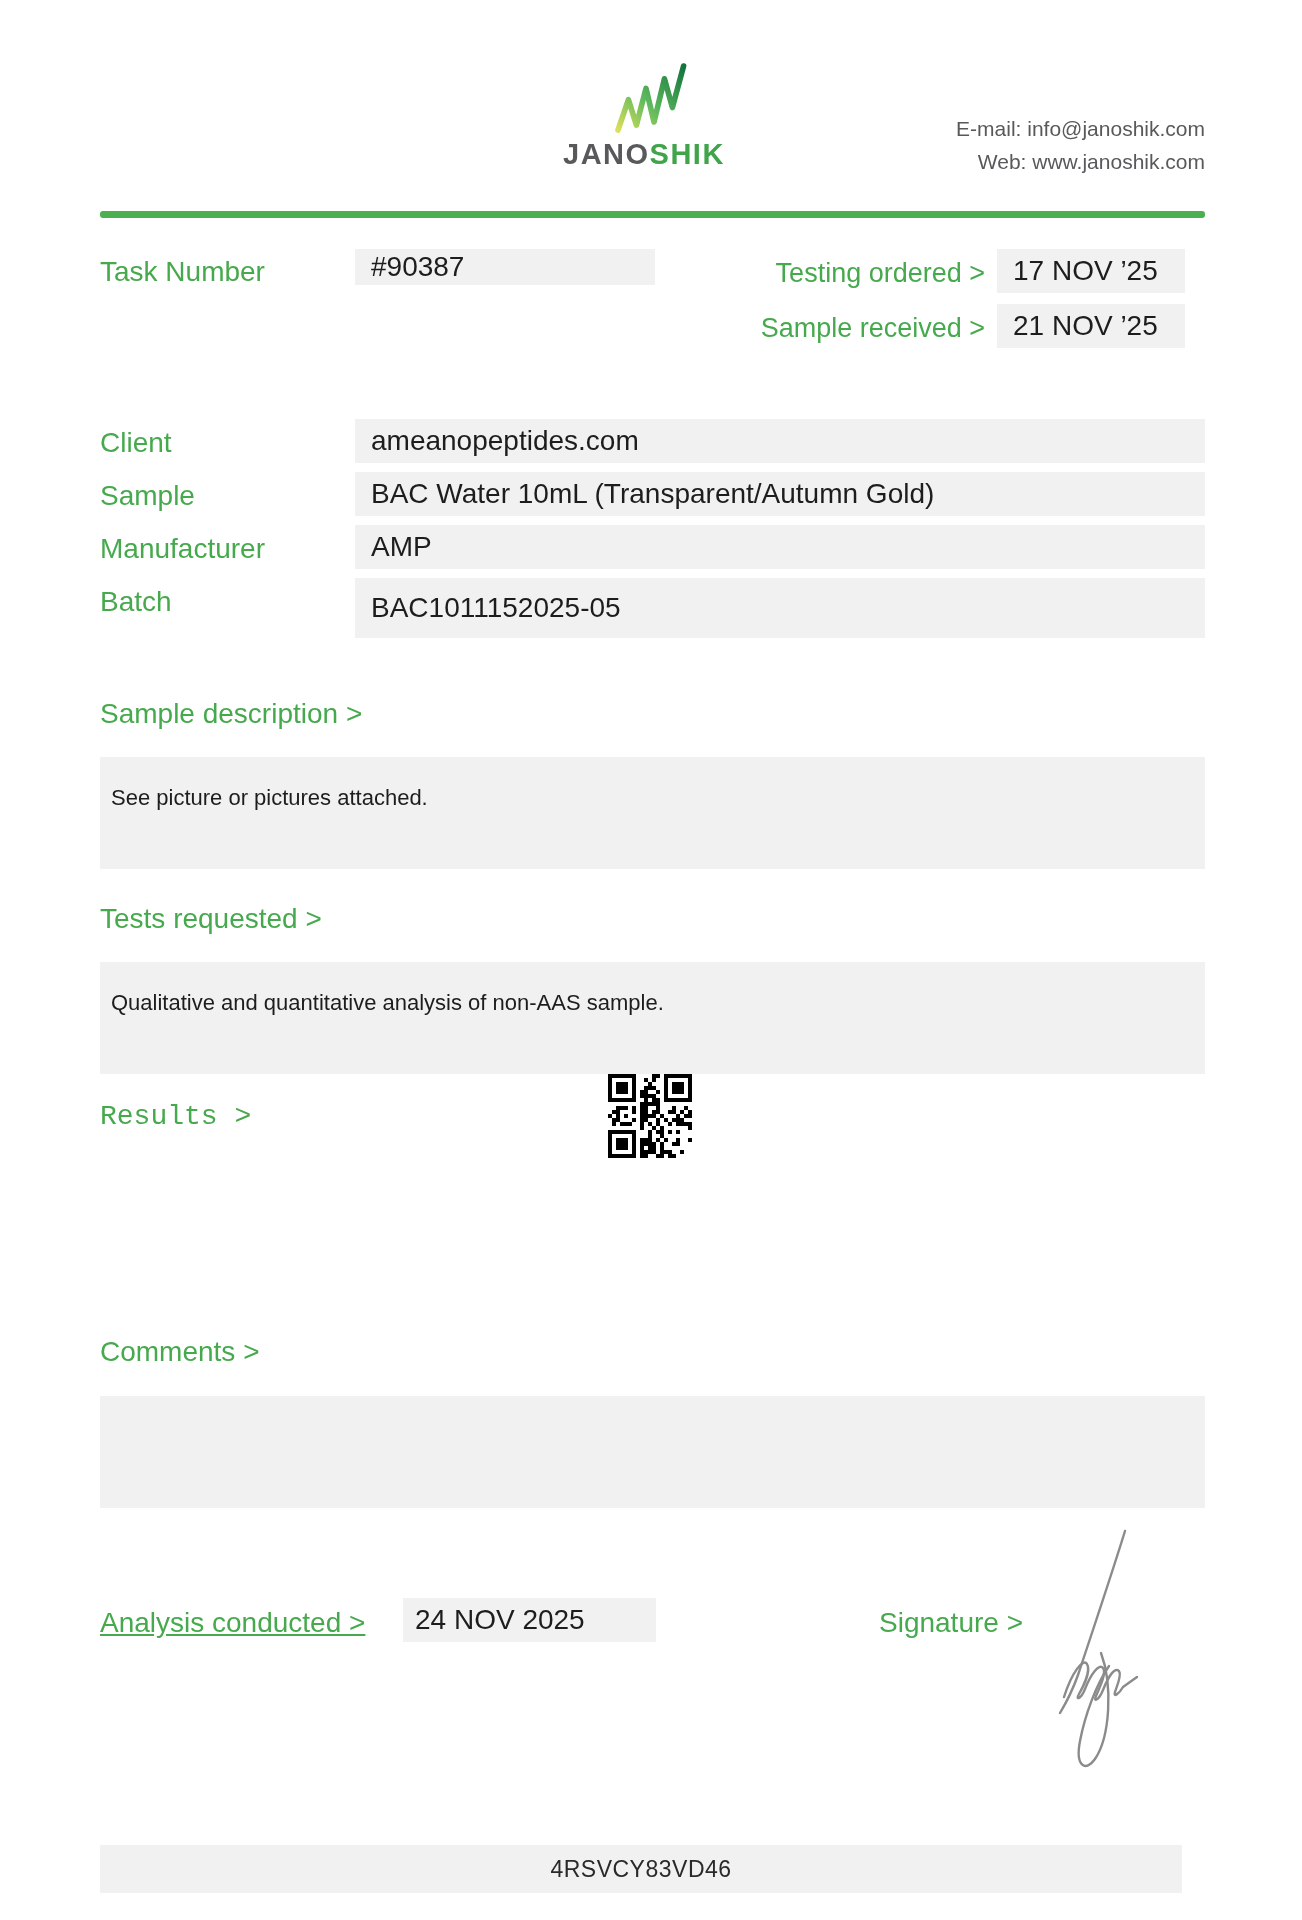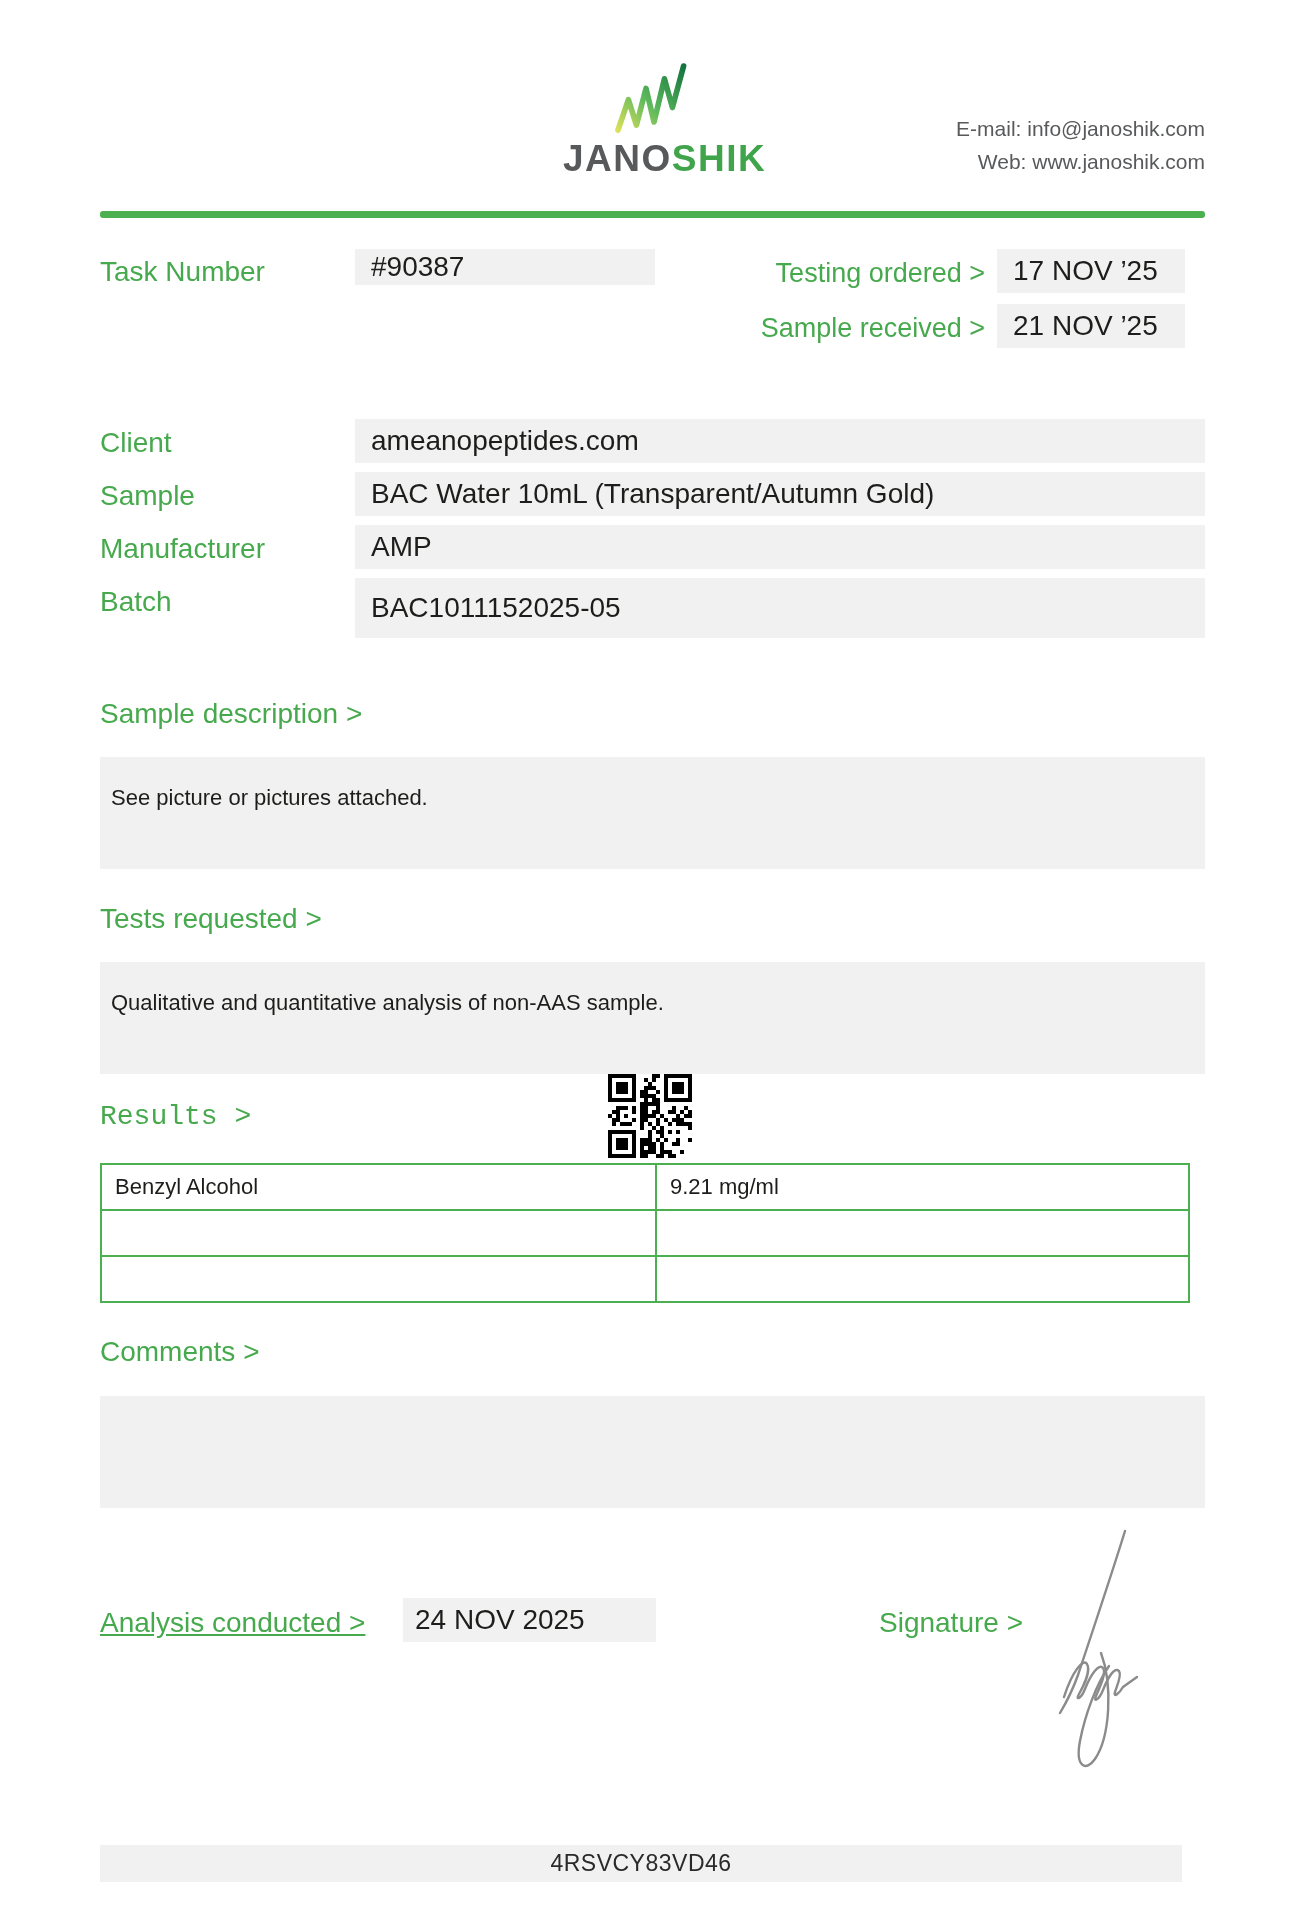--- a/index.html
+++ b/index.html
@@ -23,21 +23,21 @@
 
   .title{
     left:98px;top:86px;
     font-size:58px;font-weight:500;letter-spacing:-1px;
     color:var(--green);
     white-space:nowrap;
   }
   .logo-icon{left:610px;top:58px;}
   .logo-word{
     left:563px;top:138px;
-    font-size:37px;font-weight:bold;letter-spacing:1.5px;
+    font-size:29px;font-weight:bold;letter-spacing:1.5px;
     color:var(--gray-text);white-space:nowrap;
   }
   .logo-word .shik{color:#3fa44a;}
   .contact{
     right:97px;top:112px;
     text-align:right;font-size:21px;line-height:33px;
     color:var(--gray-text);
   }
   .rule{
     left:100px;top:211px;width:1105px;height:7px;
@@ -75,21 +75,21 @@
     background:#fff;
   }
   table.results td.c1{width:555px;}
 
   .verify{
     left:100px;top:1786px;width:1105px;
     color:var(--green);font-size:29px;letter-spacing:-0.4px;
     white-space:nowrap;
   }
   .keybox{
-    left:100px;top:1845px;width:1082px;height:37px;
+    left:100px;top:1845px;width:1082px;height:48px;
     background:var(--box-bg);
     display:flex;align-items:center;justify-content:center;
     font-size:23px;letter-spacing:0.5px;color:#2a2a2a;
   }
   svg{display:block;}
 </style>
 </head>
 <body>
 
 <div class="page">
@@ -286,36 +286,20 @@
           <rect x="36" y="80" width="4" height="4"></rect>
           <rect x="48" y="80" width="4" height="4"></rect>
           <rect x="52" y="80" width="4" height="4"></rect>
           <rect x="60" y="80" width="4" height="4"></rect>
           <rect x="64" y="80" width="4" height="4"></rect>
         </g>
     </svg>
   </div>
 
   <div class="abs heading" style="left:100px;top:1101px;font-family:Liberation Mono, monospace;">Results &gt;</div>
-  <table class="results abs">
-    <tbody>
-        <tr>
-      <td class="c1">Benzyl Alcohol</td>
-      <td>9.21 mg/ml</td>
-    </tr>
-    <tr>
-      <td class="c1"></td>
-      <td></td>
-    </tr>
-    <tr>
-      <td class="c1"></td>
-      <td></td>
-    </tr>
-  </tbody>
-    </table>
 
   <div class="abs heading" style="left:100px;top:1336px;">Comments &gt;</div>
   <div class="abs gbox" style="left:100px;top:1396px;width:1105px;height:112px;">
     <span></span>
   </div>
 
   <div class="abs glabel" style="left:100px;top:1607px;text-decoration:underline;">Analysis conducted &gt;</div>
   <div class="abs vbox" style="left:403px;top:1598px;width:253px;height:44px;padding:0 12px;">24 NOV 2025</div>
 
   <div class="abs glabel" style="left:879px;top:1607px;">Signature &gt;</div>

